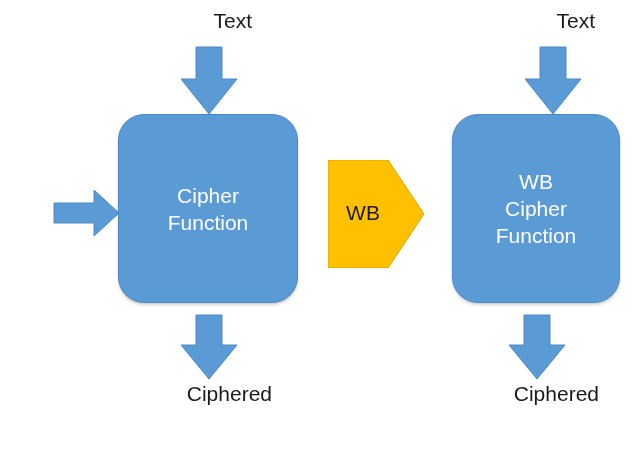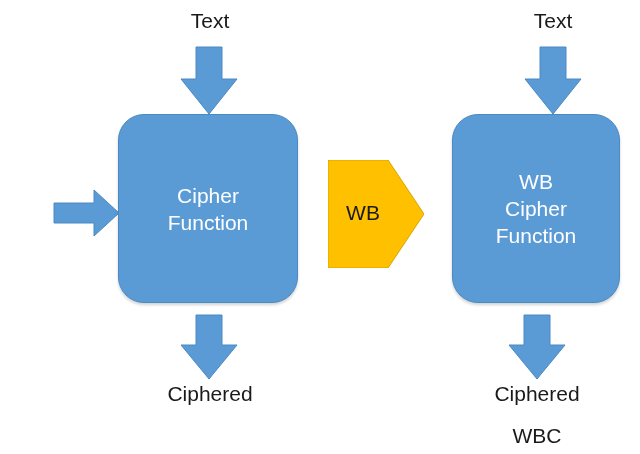--- a/index.html
+++ b/index.html
@@ -17,21 +17,21 @@
     background: #ffffff;
     overflow: hidden;
   }
 
   
   .label {
     position: absolute;
     color: #1a1a1a;
     font-size: 21px;
     line-height: 26px;
-    text-align: center;
+    text-align: right;
     white-space: nowrap;
     font-family: "Liberation Sans", sans-serif;
   }
 
   
   .proc-box {
     position: absolute;
     background: #5B9BD5;
     border: 1px solid #4a8ac4;
     border-radius: 26px;
@@ -128,15 +128,14 @@
   </div>
 
   <div class="arrow-wrap" style="left:509px; top:315px;">
     <svg width="56" height="64" viewBox="0 0 56 64">
       <polygon points="15,0 41,0 41,30 56,30 28,64 0,30 15,30" fill="#5B9BD5" stroke="#4A8AC4" stroke-width="1"></polygon>
     </svg>
   </div>
 
   <div class="label" style="left:475px; top:381px; width:124px;">Ciphered</div>
 
-  <div class="label" style="left:483px; top:423px; width:108px;">WBC</div>
 
 </div>
 
 </body></html>

